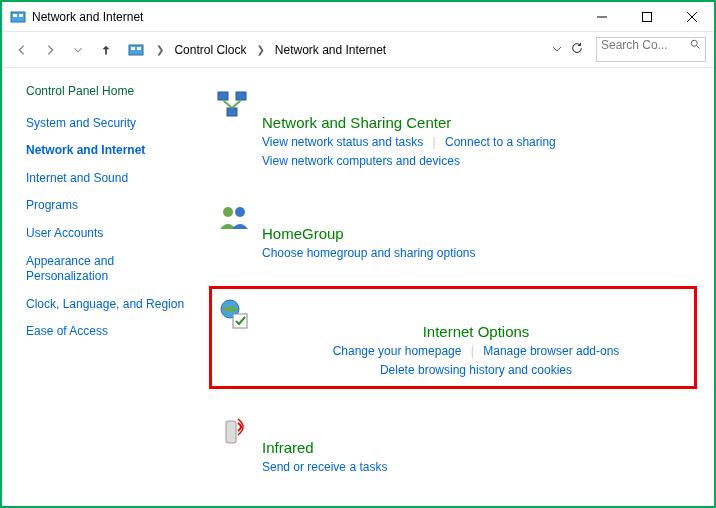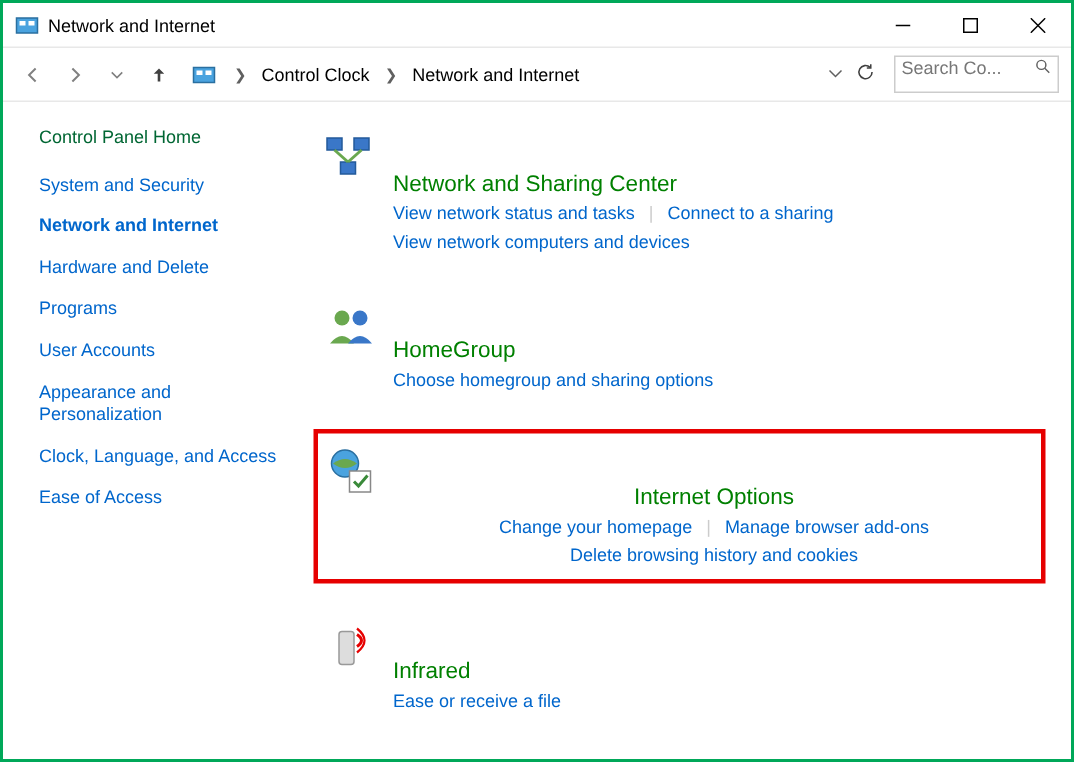--- a/index.html
+++ b/index.html
@@ -214,25 +214,25 @@
         </svg>
     </span>
   </div>
 </div>
 
 <div class="content">
   <div class="sidebar">
     <a href="#" class="home">Control Panel Home</a>
     <a href="#">System and Security</a>
     <a href="#" class="active">Network and Internet</a>
-    <a href="#">Hardware and Delete</a>
+    <a href="#">Internet and Sound</a>
     <a href="#">Programs</a>
     <a href="#">User Accounts</a>
     <a href="#">Appearance and Personalization</a>
-    <a href="#">Clock, Language, and Access</a>
+    <a href="#">Clock, Language, and Region</a>
     <a href="#">Ease of Access</a>
   </div>
 
   <div class="main">
 
     <div class="category">
       <div class="cat-icon">
         <svg viewBox="0 0 36 36">
             <rect x="2" y="4" width="10" height="8" fill="#3a77c8" stroke="#235a9a"></rect>
             <rect x="20" y="4" width="10" height="8" fill="#3a77c8" stroke="#235a9a"></rect>
@@ -293,19 +293,19 @@
       <div class="cat-icon">
         <svg viewBox="0 0 36 36">
             <rect x="10" y="8" width="10" height="22" rx="2" fill="#ddd" stroke="#999"></rect>
             <path d="M22 10 Q28 14 22 18" fill="none" stroke="#e60000" stroke-width="2"></path>
             <path d="M22 6 Q32 14 22 22" fill="none" stroke="#e60000" stroke-width="1.5"></path>
           </svg>
       </div>
       <div class="cat-body">
         <div class="cat-title">Infrared</div>
         <div class="cat-links">
-          <a href="#" class="task-link">Ease or receive a file</a>
+          <a href="#" class="task-link">Send or receive a tasks</a>
         </div>
       </div>
     </div>
 
   </div>
 </div>
 
 </body></html>

